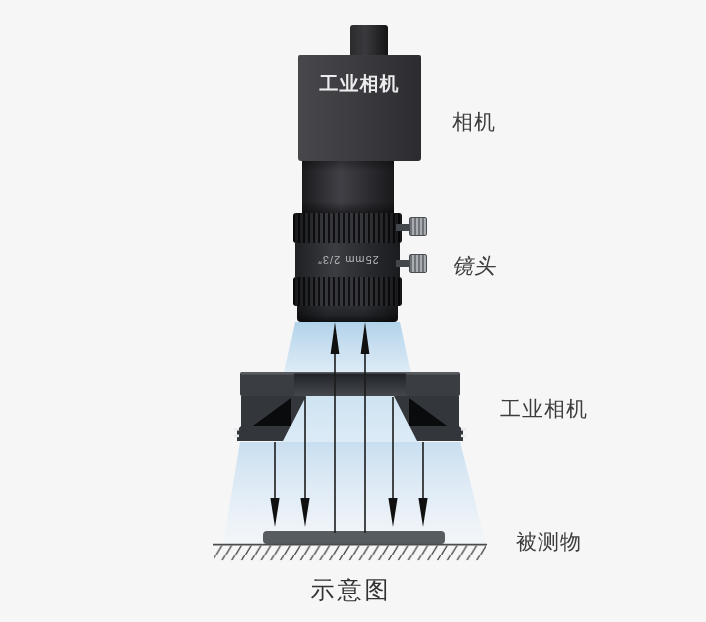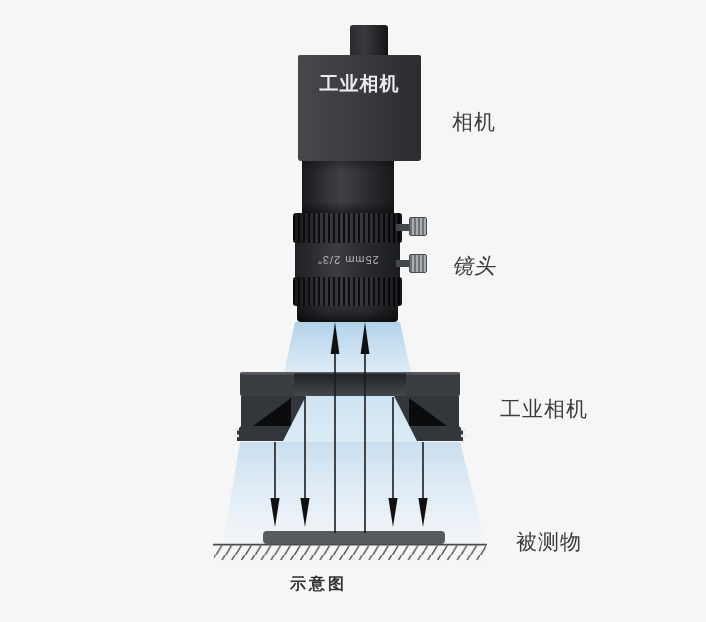--- a/index.html
+++ b/index.html
@@ -72,22 +72,22 @@
 
   
   .label{
     color:#3c3c3d;font-size:21px;white-space:nowrap;letter-spacing:1px;
   }
   .label-camera{left:452px;top:108px;}
   .label-lens{left:452px;top:252px;font-style:italic;}
   .label-ringlight{left:500px;top:395px;}
   .label-object{left:500px;top:528px;margin-left:16px;}
   .caption{
-    left:290px;top:574px;width:122px;text-align:left;
-    color:#323232;font-size:16px;font-weight:700;letter-spacing:3px;white-space:nowrap;
+    left:290px;top:574px;width:122px;text-align:center;
+    color:#323232;font-size:24px;font-weight:400;letter-spacing:3px;white-space:nowrap;
   }
 </style>
 </head>
 <body>
 
 <div class="stage">
 
   <svg class="scene" viewBox="0 0 706 622" width="706" height="622">
     <defs>
       <linearGradient id="gUp" x1="0" y1="322" x2="0" y2="374" gradientUnits="userSpaceOnUse">

